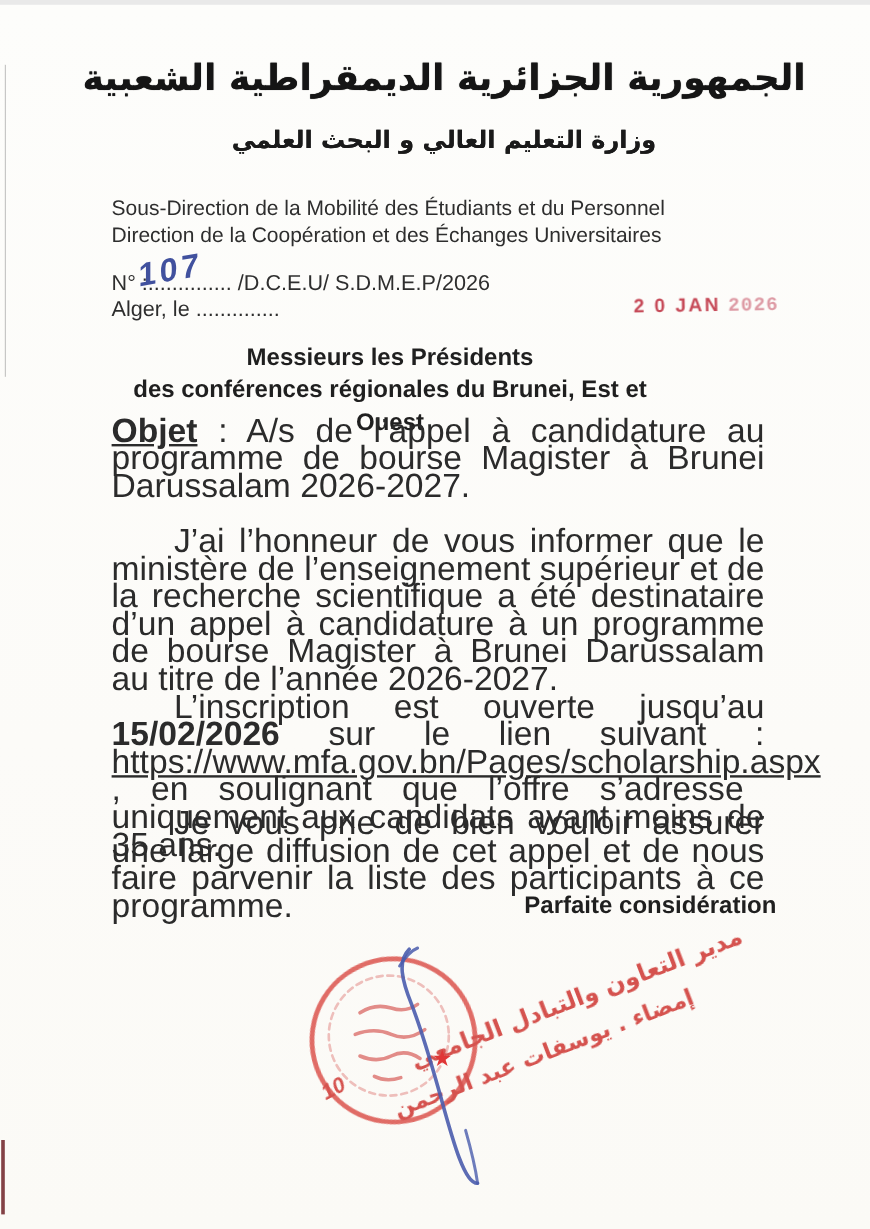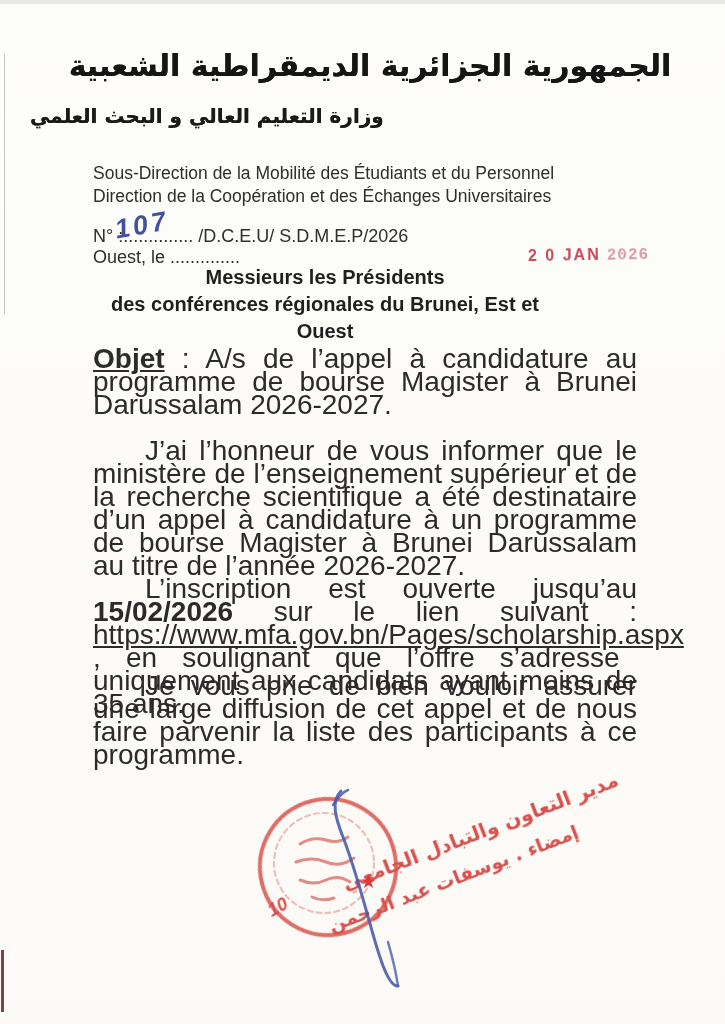--- a/index.html
+++ b/index.html
@@ -28,21 +28,21 @@
   
   .ar{font-family:"DejaVu Sans", sans-serif;direction:rtl;}
   .republic-ar{
     position:absolute;top:44px;left:30px;width:680px;
     text-align:center;font-size:30px;font-weight:bold;color:#151515;
     letter-spacing:-1px;
     text-shadow:0 0 .6px #151515;
   }
   .ministry-ar{
     position:absolute;top:100px;left:30px;width:680px;
-    text-align:left;font-size:20px;font-weight:bold;color:#1a1a1a;
+    text-align:center;font-size:20px;font-weight:bold;color:#1a1a1a;
     text-shadow:0 0 .5px #1a1a1a;
   }
   .direction-block{
     position:absolute;top:158px;left:93px;width:560px;
     font-size:17.5px;line-height:23px;color:#2e2e2e;
   }
 
   
   .ref-row{
     position:absolute;top:222px;left:93px;width:544px;
@@ -61,21 +61,21 @@
     position:absolute;top:-1px;right:-12px;
     font-size:16px;font-weight:bold;letter-spacing:2px;
     color:#c64a58;white-space:nowrap;
     transform:rotate(-1deg);
     filter:blur(.2px);
   }
   .date-stamp .year{color:#dd9aa4;margin-left:6px;letter-spacing:1px;font-family:Liberation Mono, monospace;}
 
   
   .recipient{
-    position:absolute;top:260px;left:93px;width:464px;
+    position:absolute;top:281px;left:93px;width:464px;
     text-align:center;font-weight:bold;font-size:20px;line-height:27px;
     color:#1f1f1f;
   }
 
   
   .para{
     position:absolute;left:93px;width:544px;
     font-size:28px;line-height:23px;color:#2b2b2b;
     text-align:justify;
   }
@@ -133,21 +133,21 @@
     <div>Sous-Direction de la Mobilité des Étudiants et du Personnel</div>
     <div>Direction de la Coopération et des Échanges Universitaires</div>
   </div>
 
   <div class="ref-row">
     <div class="ref-left">
       <span>N° :</span><span>..............</span><span> /D.C.E.U/ S.D.M.E.P/2026</span>
       <span class="handwritten-number">107</span>
     </div>
     <div class="date-cell">
-      <span>Ouest, le ..............</span>
+      <span>Alger, le ..............</span>
       <span class="date-stamp"><span>2 0 JAN</span><span class="year">2026</span></span>
     </div>
   </div>
 
   <div class="recipient">
     <div>Messieurs les Présidents</div>
     <div>des conférences régionales du Brunei, Est et Ouest</div>
   </div>
 
   <div class="para subject">
@@ -155,20 +155,21 @@
   </div>
 
   <div class="para p1">J’ai l’honneur de vous informer que le ministère de l’enseignement supérieur et de la recherche scientifique a été destinataire d’un appel à candidature à un programme de bourse Magister à Brunei Darussalam au titre de l’année 2026-2027.</div>
 
   <div class="para p2">
     <span>L’inscription est ouverte jusqu’au </span><span class="bold">15/02/2026</span><span> sur le lien suivant :  </span><a class="doc-link" href="#">https://www.mfa.gov.bn/Pages/scholarship.aspx</a><span>  , en soulignant que l’offre s’adresse uniquement aux candidats ayant moins de 35 ans.</span>
   </div>
 
   <div class="para p3">Je vous prie de bien vouloir assurer une large diffusion de cet appel et de nous faire parvenir la liste des participants à ce programme.</div>
 
+  <div class="closing">Parfaite considération</div>
 
   <div class="stamp-circle"></div>
 
   <svg class="seal-svg" width="725" height="1024" viewBox="0 0 725 1024">
     <g stroke="#d5524e" fill="none" stroke-linecap="round" opacity="0.65">
       <circle cx="324" cy="859" r="50" stroke-width="2.2" stroke-dasharray="5 4" opacity="0.55"></circle>
       <path d="M300 840 q12 -8 26 -4 q12 4 22 -3" stroke-width="3"></path>
       <path d="M296 858 q16 -6 30 0 q14 6 28 -4" stroke-width="3"></path>
       <path d="M300 876 q14 6 26 0 q12 -6 24 2" stroke-width="3"></path>
       <path d="M312 893 q10 5 22 1" stroke-width="3"></path>

